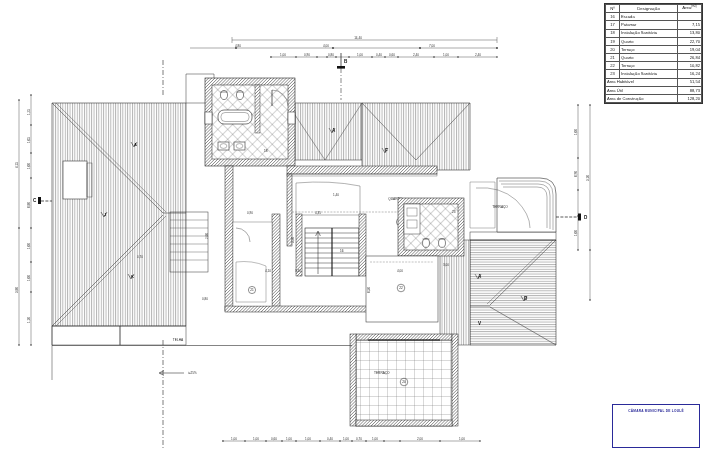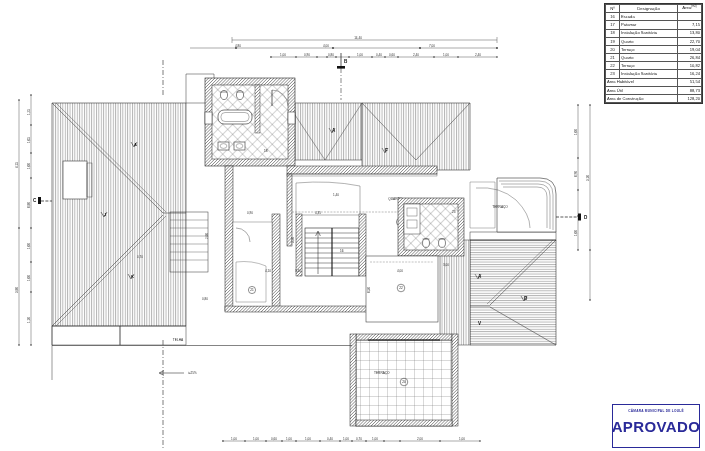--- a/index.html
+++ b/index.html
@@ -549,16 +549,15 @@
         <tr class="sumrow">
           <td class="col-d sum-label" colspan="2">Área de Construção</td>
           <td class="col-a">128,20</td>
         </tr>
       </tbody>
     </table>
   </div>
 
   <div class="stamp">
     <div class="stamp-sub">CÂMARA MUNICIPAL DE LOULÉ</div>
-    <div class="stamp-main">APROVADO</div>
   </div>
 
 </div>
 
 </body></html>

